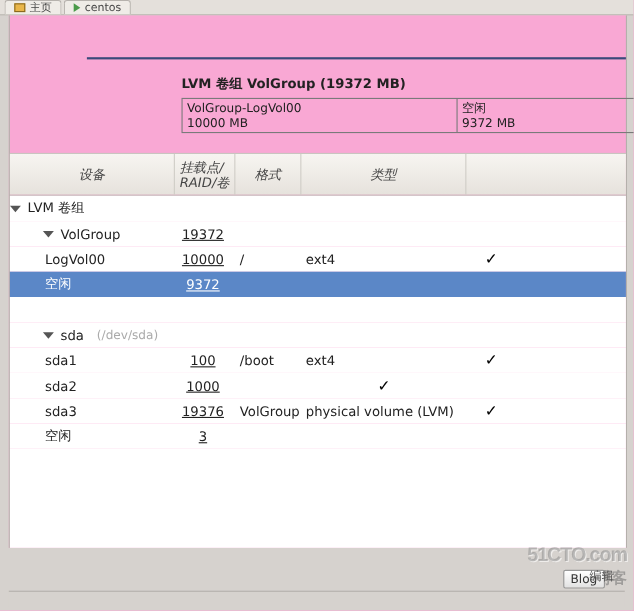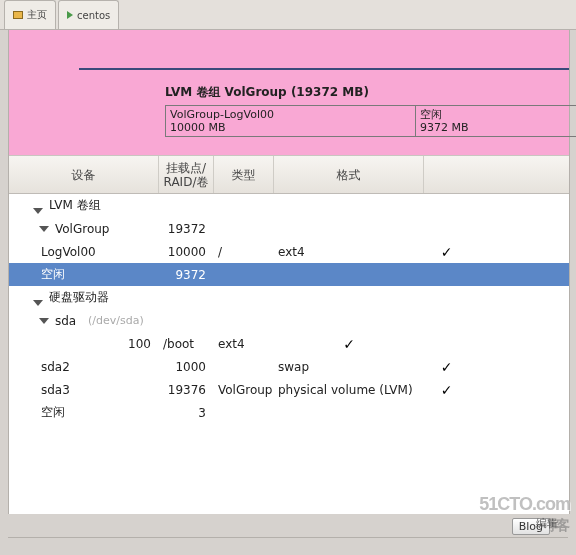--- a/index.html
+++ b/index.html
@@ -10,21 +10,21 @@
     background: #d6d2ce;
     color: #222;
     width: 576px;
     height: 555px;
     overflow: hidden;
     position: relative;
   }
   .tabstrip {
     background: #e4e0db;
     border-bottom: 1px solid #b6b2ad;
-    height: 30px;
+    height: 14px;
     display: flex;
     gap: 2px;
     padding: 0 4px;
   }
   .tab {
     background: #efece7;
     border: 1px solid #b6b2ad;
     border-bottom: none;
     border-radius: 3px 3px 0 0;
     padding: 0 8px;
@@ -74,40 +74,40 @@
     grid-template-columns: 150px 55px 60px 150px 45px 40px;
     background: linear-gradient(#f7f5f1,#e6e2dc);
     border-bottom: 1px solid #bfbbb6;
     height: 38px;
     font-size: 12px;
     color: #444;
   }
   .grid-head > div {
     border-right: 1px solid #cfccc6;
     display: flex; align-items: center; justify-content: center;
-    text-align: center; line-height: 14px;
+    line-height: 14px; font-style: italic;
   }
   .grid-head > div:last-child { border-right: none; }
   .row {
     display: grid;
     grid-template-columns: 150px 55px 60px 150px 45px 40px;
     height: 23px;
     align-items: center;
     background: #fff;
   }
   .row.selected { background: #5b87c7; color: #fff; }
   .cell { padding: 1px 4px; white-space: nowrap; overflow: hidden; }
   .c-dev { display: flex; align-items: center; gap: 4px; }
-  .c-size { text-align: right; padding-right: 8px; }
+  .c-size { text-align: center; padding-right: 8px; text-decoration: underline; }
   .c-fmt { display: flex; justify-content: center; }
   .twisty {
     width: 0; height: 0; display: inline-block; margin-right: 2px;
   }
   .twisty.open { border-left: 5px solid transparent; border-right: 5px solid transparent; border-top: 6px solid #555; }
-  .ind0 { padding-left: 24px; align-items: flex-end; }
+  .ind0 { padding-left: 0; }
   .ind1 { padding-left: 30px; }
   .ind2 { padding-left: 32px; }
   .muted { color: #aaa; font-size: 11px; }
   .check { color: #000; font-weight: bold; font-size: 14px; }
   .watermark {
     position: absolute; right: 6px; bottom: 40px;
     font-family: Arial Black, sans-serif;
     font-size: 18px; font-weight: 900; letter-spacing: -1px;
     color: rgba(130,130,130,0.5);
     text-shadow: 1px 1px 0 rgba(255,255,255,0.6);
@@ -153,22 +153,22 @@
         <div>9372 MB</div>
       </div>
     </div>
   </div>
 
   <div class="grid">
     <div class="grid-head">
       <div>设备</div>
       <div style="white-space:pre-line"><span>挂载点/
 RAID/卷</span></div>
+      <div>格式</div>
       <div>类型</div>
-      <div>格式</div>
       <div></div>
     </div>
 
     <div class="row">
       <div class="cell c-dev ind0">
           <span class="twisty open"></span>
           <span>LVM 卷组</span>
         </div>
       <div class="cell c-size"></div>
         <div class="cell"></div>
@@ -207,57 +207,55 @@
           <span>空闲</span>
         </div>
       <div class="cell c-size">9372</div>
       <div class="cell"></div>
         <div class="cell"></div>
         <div class="cell c-fmt"></div>
         <div></div>
     </div>
 
     <div class="row">
-      <div class="cell c-dev ind0">
-          <span class="twisty open"></span>
-          <span>硬盘驱动器</span>
-        </div>
       <div class="cell c-size"></div>
         <div class="cell"></div>
         <div class="cell"></div>
         <div class="cell c-fmt"></div>
         <div></div>
     </div>
 
     <div class="row">
       <div class="cell c-dev ind1"><span class="twisty open"></span><span>sda</span>&nbsp;<span class="muted">(/dev/sda)</span></div>
       <div class="cell c-size"></div>
         <div class="cell"></div>
         <div class="cell"></div>
         <div class="cell c-fmt"></div>
         <div></div>
     </div>
 
     <div class="row">
+      <div class="cell c-dev ind2">
+          <span>sda1</span>
+        </div>
       <div class="cell c-size">100</div>
       <div class="cell">/boot</div>
       <div class="cell">ext4</div>
       <div class="cell c-fmt">
           <span class="check">✓</span>
         </div>
         <div></div>
     </div>
 
     <div class="row">
       <div class="cell c-dev ind2">
           <span>sda2</span>
         </div>
       <div class="cell c-size">1000</div>
       <div class="cell"></div>
-      <div class="cell">swap</div>
       <div class="cell c-fmt">
           <span class="check">✓</span>
         </div>
         <div></div>
     </div>
 
     <div class="row">
       <div class="cell c-dev ind2">
           <span>sda3</span>
         </div>

